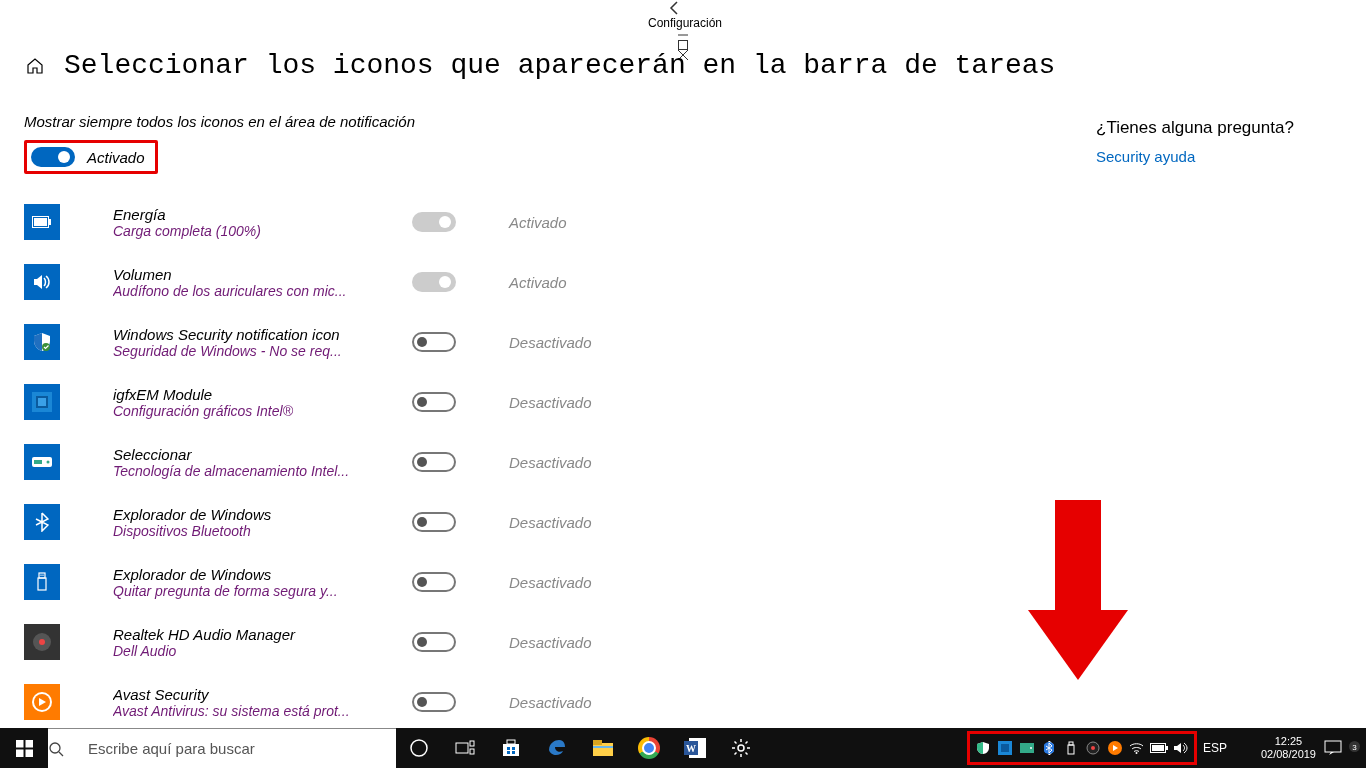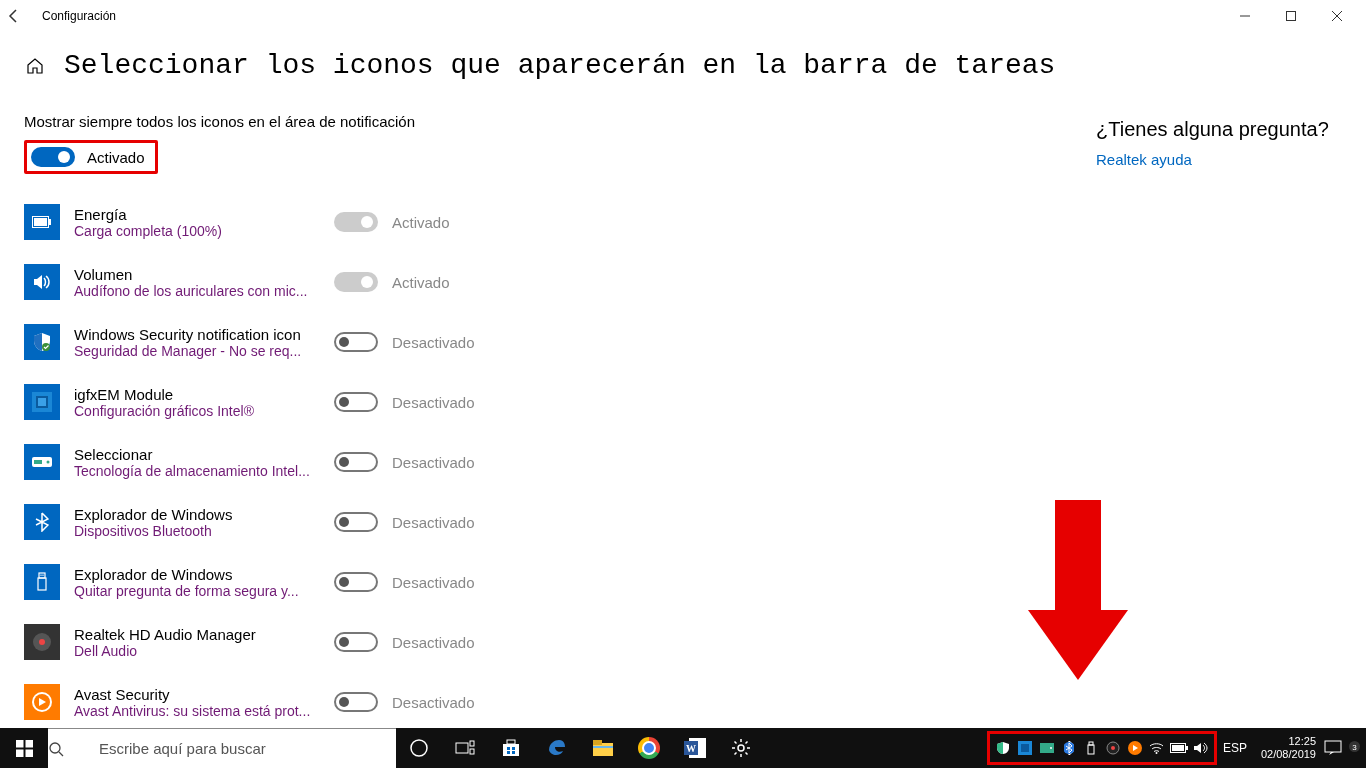--- a/index.html
+++ b/index.html
@@ -1,63 +1,63 @@
 <!DOCTYPE html>
 <html><head>
 <meta charset="utf-8">
 <style>
   * { box-sizing: border-box; margin: 0; padding: 0; }
   html, body { width: 1366px; height: 768px; font-family: "Segoe UI", sans-serif; background: #fff; color: #000; overflow: hidden; }
-  .titlebar { height: 32px; display: flex; align-items: center; padding: 12px 6px; }
+  .titlebar { height: 32px; display: flex; align-items: center; padding: 0 6px; flex-direction: column; }
   .titlebar .back { width: 32px; text-align: center; font-size: 16px; color: #333; cursor: pointer; }
   .titlebar .title { font-size: 12px; color: #000; margin-left: 4px; }
   .titlebar .spacer { flex: 1; }
   .titlebar .winbtn { width: 46px; height: 32px; display: flex; align-items: center; justify-content: center; color: #333; font-size: 12px; cursor: pointer; }
   .header { display: flex; align-items: center; padding: 18px 24px 8px 24px; }
   .home-icon { width: 22px; height: 22px; margin-right: 18px; display:flex; align-items:center; justify-content:center; }
   .page-title { font-size: 28px; font-weight: 400; font-family: Liberation Mono, monospace; }
-  .content { display: flex; padding: 0 24px; }
+  .content { display: flex; padding: 0 24px; font-style: italic; }
   .main { flex: 1; padding-top: 24px; max-width: 700px; }
   .subhead { font-size: 15px; margin-bottom: 10px; }
   .hl-box { border: 3px solid #e60000; display: inline-flex; align-items: center; padding: 4px 10px 4px 4px; border-radius:2px; }
   .toggle { width: 44px; height: 20px; border-radius: 10px; position: relative; display: inline-block; margin-right: 12px; }
   .toggle.on { background: #0067c0; }
   .toggle .knob { position: absolute; width: 12px; height: 12px; border-radius: 50%; top: 4px; }
   .toggle.on .knob { background: #fff; right: 5px; }
   .toggle-label { font-size: 15px; }
   .list { margin-top: 18px; }
-  .row { display: flex; align-items: center; height: 60px; }
+  .row { display: flex; align-items: center; height: 60px; gap: 39px; }
   .row-icon { width: 36px; height: 36px; background: #0067c0; display: flex; align-items: center; justify-content: center; margin-right: 14px; color: #fff; font-size: 16px; flex-shrink:0; }
   .row-icon.orange { background:#ff7b00; }
   .row-icon.dark { background:#333; }
   .row-text { width: 246px; overflow:hidden; }
   .row-title { font-size: 15px; color: #000; white-space: nowrap; overflow: hidden; text-overflow: ellipsis; }
   .row-sub { font-size: 14px; color: #701a75; white-space: nowrap; overflow: hidden; text-overflow: ellipsis; }
   .row-toggle { width: 44px; height:20px; border-radius:10px; position:relative; margin: 0 14px; }
   .tog-on-dis { background:#ccc; }
   .tog-on-dis .k { position:absolute; width:12px; height:12px; border-radius:50%; background:#fff; right:5px; top:4px; }
   .tog-off { background:#fff; border:2px solid #777; }
   .tog-off .k { position:absolute; width:10px; height:10px; border-radius:50%; background:#555; left:3px; top:3px; }
   .row-state { font-size: 15px; color: #888; }
   .aside { position:absolute; right:30px; top:118px; width:240px; }
-  .aside-q { font-size: 20px; margin-bottom: 10px; }
+  .aside-q { font-size: 17px; margin-bottom: 10px; }
   .aside-link { font-size: 15px; color: #0067c0; cursor: pointer; }
   
   .taskbar { position: absolute; left: 0; bottom: 0; width: 1366px; height: 40px; background: #101010; color: #fff; display: flex; align-items: center; }
   .start { width: 48px; height: 40px; display:flex; align-items:center; justify-content:center; }
-  .search { width: 348px; height: 40px; background: #fff; color: #555; display: flex; align-items: center; font-size: 15px; border-top:1px solid #888;gap:11px; }
+  .search { width: 348px; height: 40px; background: #fff; color: #555; display: flex; align-items: center; font-size: 15px; border-top:1px solid #888; }
   .search .sicon { width: 40px; text-align: center; font-size: 16px; }
   .tb-icon { width: 46px; height:40px; display:flex; align-items:center; justify-content:center; color:#fff; font-size:18px; }
   .chrome-ico { width:22px; height:22px; border-radius:50%; background: conic-gradient(#ea4335 0 120deg,#34a853 120deg 240deg,#fbbc05 240deg 360deg); display:flex; align-items:center; justify-content:center;}
   .chrome-ico::after{content:""; width:10px;height:10px;border-radius:50%; background:#4285f4; border:2px solid #fff;}
   .tray { display:flex; align-items:center; margin-left:auto; height:40px; }
   .tray-hl { border: 3px solid #e60000; display:flex; align-items:center; height:34px; padding:0 2px; }
   .tray-ico { width:22px; height:30px; display:flex; align-items:center; justify-content:center; font-size:13px; color:#fff; }
   .lang { font-size:12px; padding:0 6px; }
-  .clock { font-size:11px; text-align:right; line-height:13px; padding:0 8px; }
+  .clock { font-size:11px; text-align:center; line-height:13px; padding:0 8px;margin-left:20px; }
   .notif { width:42px; text-align:center; font-size:16px; position:relative; }
   
   .arrow { position:absolute; right:238px; top:500px; width:100px; height:200px; }
   .arrow .shaft { width:46px; height:110px; background:#e60000; margin:0 auto; }
   .arrow .head { width:0; height:0; border-left:50px solid transparent; border-right:50px solid transparent; border-top:70px solid #e60000; margin:0 auto; }
   svg { display:block; }
 </style>
 </head>
 <body>
 
@@ -145,21 +145,21 @@
           <div class="row-icon">
             <svg width="18" height="20" viewBox="0 0 18 20">
               <path d="M9 1 L17 4 V9 C17 14 13 18 9 19 C5 18 1 14 1 9 V4 Z" fill="#fff"></path>
               <path d="M9 1 L9 19 C5 18 1 14 1 9 V4 Z" fill="#1f6fc0"></path>
               <circle cx="13" cy="15" r="4" fill="#3a8f3a"></circle>
               <path d="M11 15 l1.5 1.5 l3 -3" stroke="#fff" fill="none" stroke-width="1.2"></path>
             </svg>
           </div>
           <div class="row-text">
             <div class="row-title">Windows Security notification icon</div>
-            <div class="row-sub">Seguridad de Manager - No se req...</div>
+            <div class="row-sub">Seguridad de Windows - No se req...</div>
           </div>
           <div class="row-toggle tog-off">
             <div class="k"></div>
           </div>
           <div class="row-state">Desactivado</div>
         </div>
         <div class="row">
           <div class="row-icon">
             <svg width="20" height="20">
               <rect width="20" height="20" fill="#1a87d6"></rect>
@@ -258,21 +258,21 @@
             <div class="k"></div>
           </div>
           <div class="row-state">Desactivado</div>
         </div>
       </div>
   </div>
 </div>
 
 <div class="aside">
   <div class="aside-q">¿Tienes alguna pregunta?</div>
-  <div class="aside-link">Realtek ayuda</div>
+  <div class="aside-link">Security ayuda</div>
 </div>
 
 <div class="arrow">
   <div class="shaft"></div>
   <div class="head"></div>
 </div>
 
 <div class="taskbar">
   <div class="start">
     <svg width="17" height="17" viewBox="0 0 17 17">

